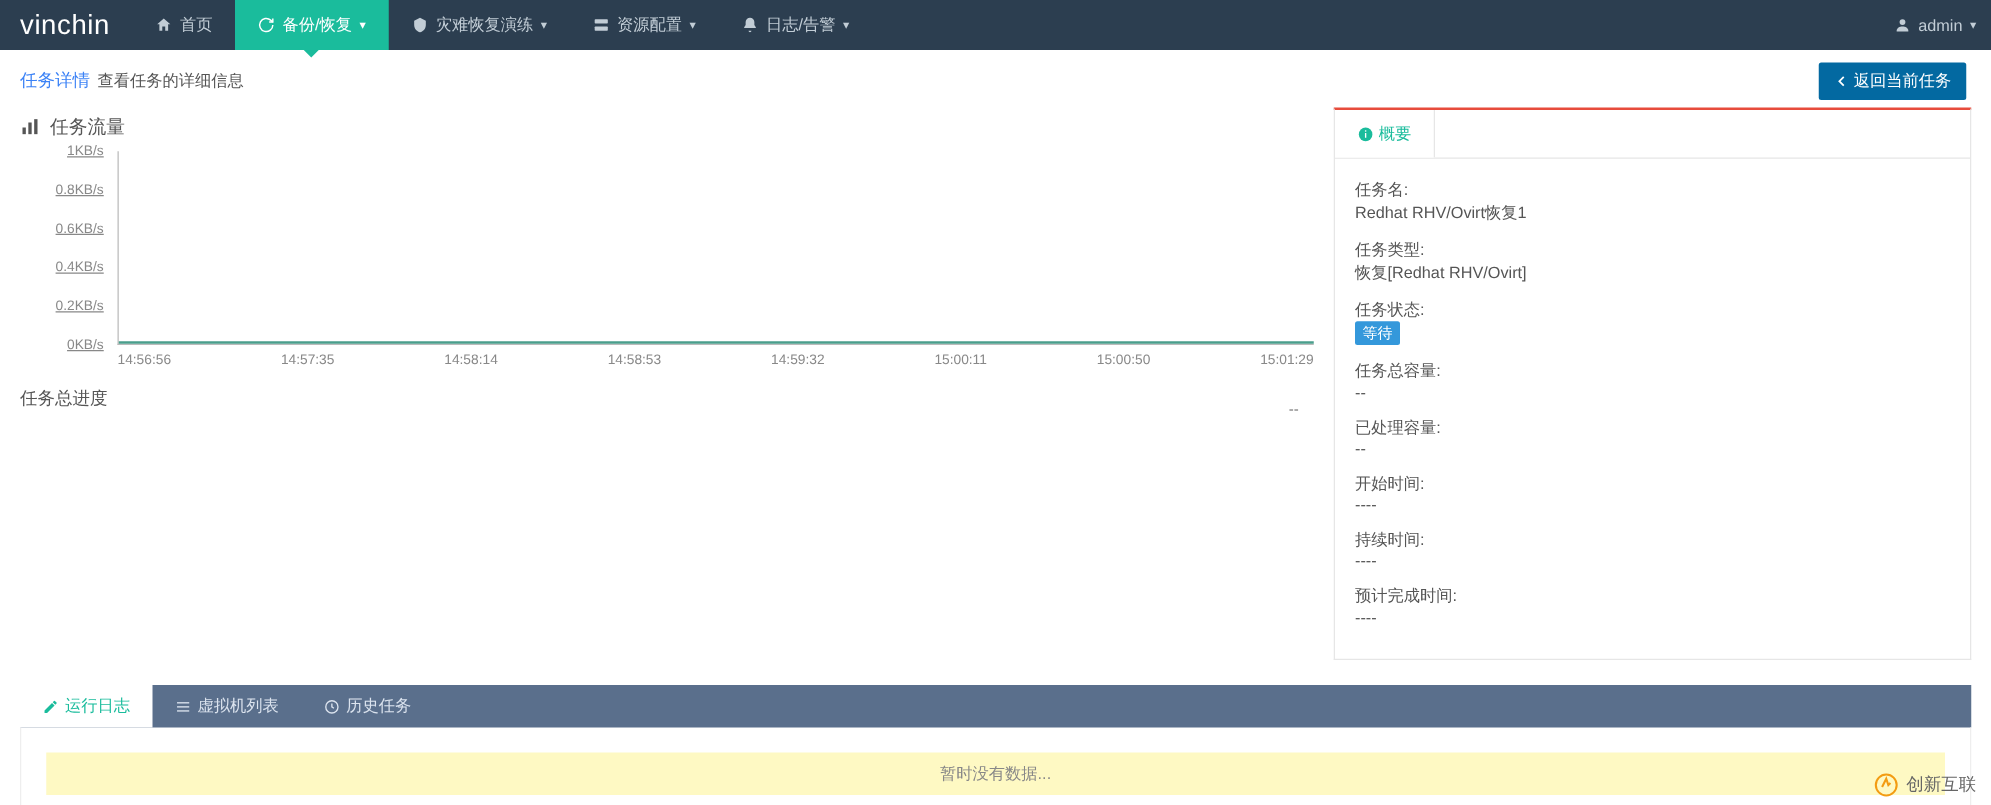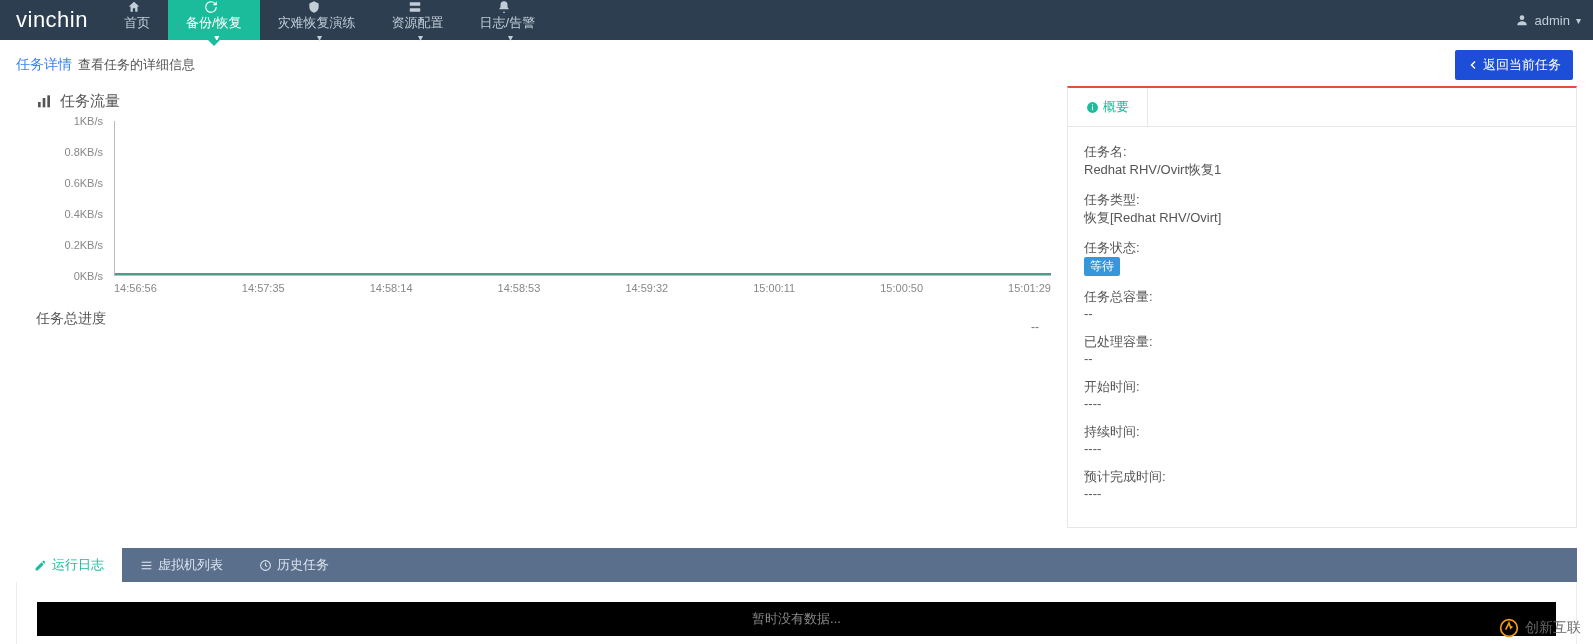--- a/index.html
+++ b/index.html
@@ -3,47 +3,47 @@
   <meta charset="utf-8">
   <style>
     * { margin: 0; padding: 0; box-sizing: border-box; }
     body { font-family: "Microsoft YaHei", Arial, sans-serif; font-size: 13px; color: #333; background: #fff; }
     
     
     .navbar { background: #2c3e50; height: 40px; display: flex; align-items: center; justify-content: space-between; padding: 0 12px; }
     .navbar-left { display: flex; align-items: center; height: 100%; text-align: right; }
     .logo { color: #fff; font-size: 22px; font-weight: 300; letter-spacing: 0.5px; padding: 0 18px 0 4px; }
     .nav-items { display: flex; height: 100%; }
-    .nav-item { display: flex; align-items: center; padding: 0 18px; color: #c2cdd6; cursor: pointer; height: 100%; position: relative; flex-direction: column; }
+    .nav-item { display: flex; align-items: center; padding: 0 18px; color: #c2cdd6; cursor: pointer; height: 100%; position: relative; }
     .nav-item.active { background: #1abc9c; color: #fff; }
     .nav-item .icon { margin-right: 6px; width: 14px; height: 14px; display: inline-flex; align-items: center; justify-content: center; }
     .nav-item .caret { margin-left: 6px; font-size: 10px; }
     .nav-item.active::after { content: ''; position: absolute; bottom: -6px; left: 50%; transform: translateX(-50%); border-left: 6px solid transparent; border-right: 6px solid transparent; border-top: 6px solid #1abc9c; }
     .navbar-right { display: flex; align-items: center; color: #c2cdd6; cursor: pointer; }
     .navbar-right .icon { margin-right: 6px; }
     .navbar-right .caret { margin-left: 6px; font-size: 10px; }
 
     
     .page-header { display: flex; align-items: center; justify-content: space-between; padding: 10px 20px 6px 16px; }
     .page-header-left { color: #555; font-size: 13px; display: flex; align-items: baseline; }
     .page-header-left .title { font-size: 14px; color: #3b82f6; margin-right: 6px; }
-    .btn-back { background: #1d4ed8; color: #fff; border: none; padding: 6px 12px; font-size: 13px; cursor: pointer; border-radius: 2px; display: flex; align-items: center; }
+    .btn-back { background: #0369a1; color: #fff; border: none; padding: 6px 12px; font-size: 13px; cursor: pointer; border-radius: 2px; display: flex; align-items: center; }
     .btn-back .icon { margin-right: 4px; }
 
     
-    .main { display: flex; padding: 0 16px; gap: 16px; margin-left: 20px; }
+    .main { display: flex; padding: 0 16px; gap: 16px; }
     .left-col { flex: 1; min-width: 0; }
     .right-col { width: 510px; }
 
     
     .section-title { display: flex; align-items: center; color: #555; font-size: 15px; padding: 6px 0 10px; }
     .section-title .icon { margin-right: 8px; }
     .chart-container { position: relative; }
     .chart-y-axis { position: absolute; left: 0; top: 0; height: 155px; width: 75px; }
-    .chart-y-tick { position: absolute; right: 8px; font-size: 11px; color: #888; transform: translateY(-50%); }
+    .chart-y-tick { position: absolute; right: 8px; font-size: 11px; color: #888; transform: translateY(-50%); text-decoration: underline; }
     .chart-plot { margin-left: 78px; position: relative; height: 155px; border-left: 1px solid #bbb; border-bottom: 1px solid #bbb; }
     .chart-plot::after { content: ''; position: absolute; left: 0; right: 0; bottom: 0; height: 2px; background: linear-gradient(to right, #4a9e8c, #4a9e8c); }
     .chart-x-axis { margin-left: 78px; display: flex; justify-content: space-between; padding-top: 6px; font-size: 11px; color: #888; }
 
     .progress-row { display: flex; align-items: center; padding: 10px 0 6px; color: #555; font-size: 14px; }
     .progress-value { margin-left: auto; color: #777; font-size: 12px; padding-right: 12px; padding-top: 16px; }
 
     
     .summary-panel { border: 1px solid #e6e6e6; border-top: 2px solid #e74c3c; background: #fff; }
     .summary-tabs { display: flex; border-bottom: 1px solid #e6e6e6; }
@@ -55,21 +55,21 @@
     .summary-value { flex: 1; }
     .badge-status { display: inline-block; background: #3498db; color: #fff; padding: 1px 6px; font-size: 12px; border-radius: 2px; }
 
     
     .bottom-section { margin: 20px 16px 0; }
     .bottom-tabs { display: flex; background: #5a6f8c; height: 34px; }
     .bottom-tab { padding: 0 18px; display: flex; align-items: center; color: #dbe3ee; cursor: pointer; font-size: 13px; }
     .bottom-tab.active { background: #fff; color: #1abc9c; }
     .bottom-tab .icon { margin-right: 5px; }
     .bottom-content { border: 1px solid #eee; border-top: none; padding: 20px; min-height: 220px; }
-    .no-data { background: #000000; text-align: center; padding: 8px 0; color: #888; font-size: 13px; width: 100%; }
+    .no-data { background: #fef9c3; text-align: center; padding: 8px 0; color: #888; font-size: 13px; width: 100%; }
 
     
     .footer-brand { position: fixed; right: 12px; bottom: 6px; display: flex; align-items: center; color: #666; font-size: 14px; }
     .footer-brand .icon { margin-right: 6px; color: #f39c12; }
 
     svg { display: block; }
   </style>
 </head>
 <body>
 

